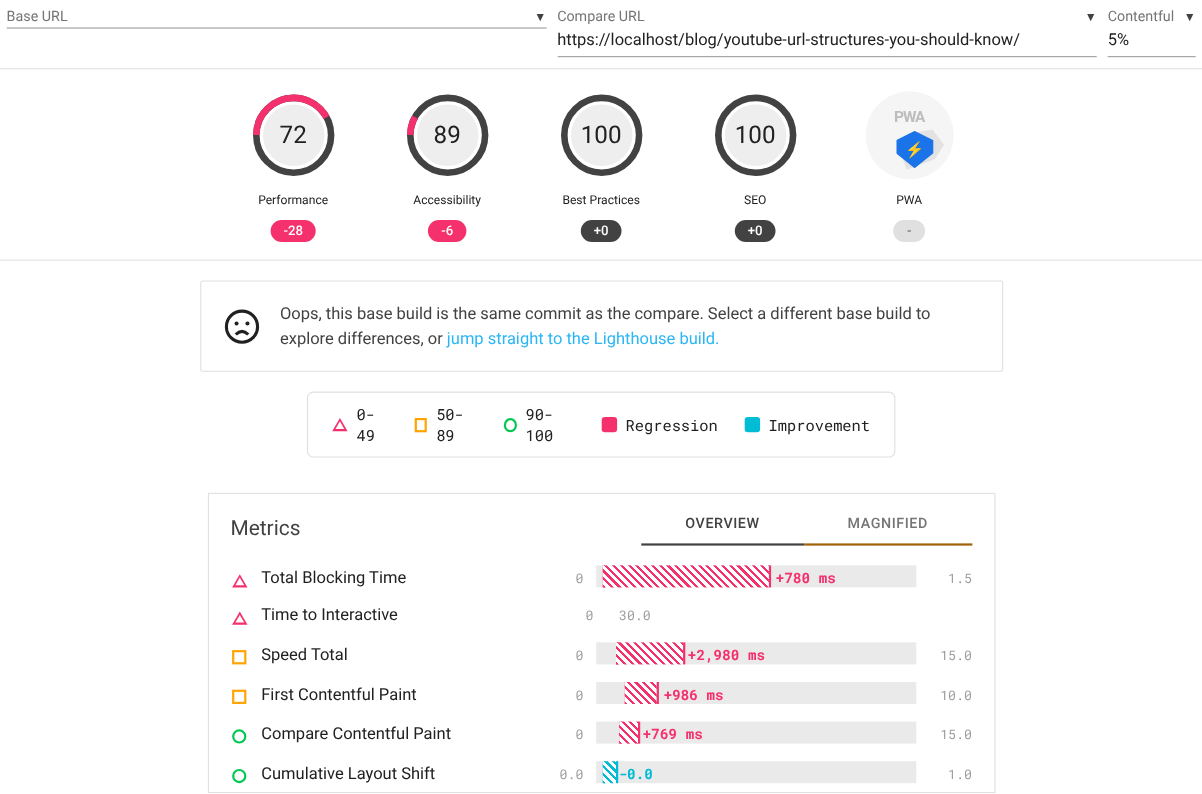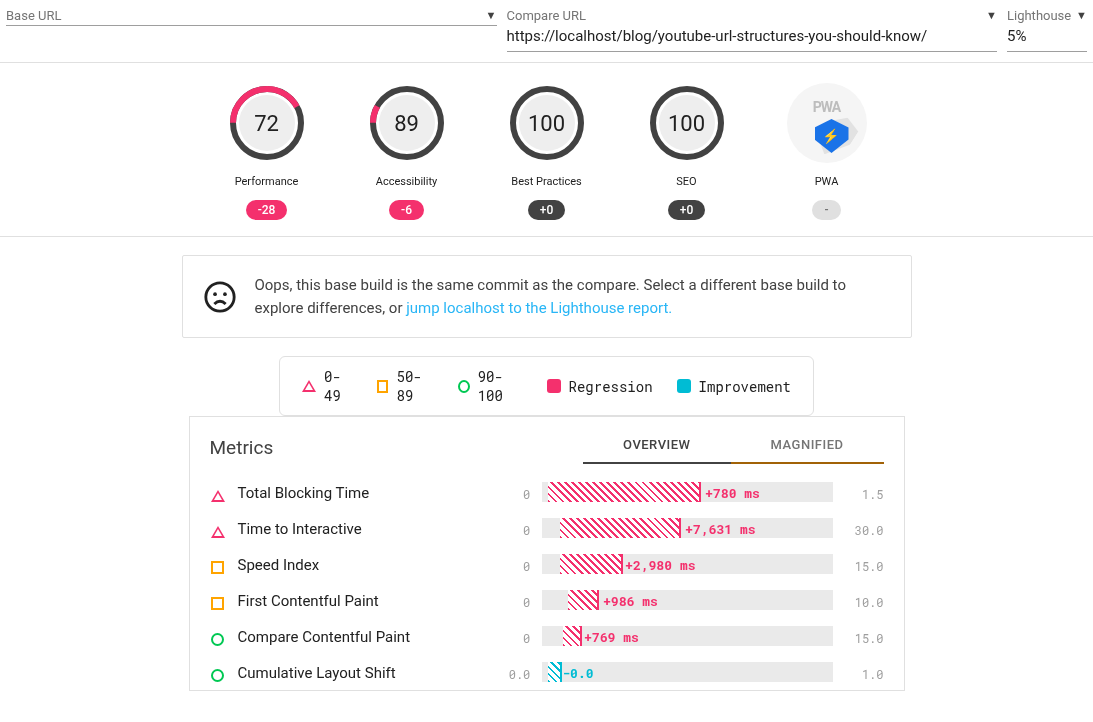--- a/index.html
+++ b/index.html
@@ -28,21 +28,21 @@
 .pwa-text { position:absolute; top:16px; font-size:14px; font-weight:700; color:#bdbdbd; letter-spacing:-1px;}
 .pwa-shield { width:34px; height:34px; background:#1a73e8; clip-path: polygon(50% 0, 100% 25%, 100% 60%, 50% 100%, 0 60%, 0 25%); position:absolute; bottom:10px; left:28px; display:flex; align-items:center; justify-content:center;}
 .pwa-shadow { position:absolute; width:38px; height:38px; background:#d0d0d0; bottom:8px; right:12px; transform: skewX(-20deg) rotate(15deg); opacity:.5; clip-path: polygon(50% 0, 100% 25%, 100% 60%, 50% 100%, 0 60%, 0 25%);}
 .pwa-bolt { color:#fff; font-size:14px; }
 
 .alert-box { width: 730px; margin: 18px auto; border: 1px solid #e0e0e0; border-radius: 2px; padding: 18px 20px; display: flex; gap: 18px; align-items: center; }
 .sad-icon { width: 34px; height: 34px; flex-shrink:0; }
 .alert-text { font-size: 15px; color: #424242; line-height: 1.5; }
 .alert-text a { color: #29b6f6; text-decoration: none; }
 
-.legend-box { width: 535px; margin: 12px auto 0; border: 1px solid #e0e0e0; border-radius: 6px; padding: 10px 22px; display: flex; gap: 24px; align-items: center; justify-content: center; font-family: "Roboto Mono", monospace; font-size: 14px; }
+.legend-box { width: 535px; margin: 12px auto 32px; border: 1px solid #e0e0e0; border-radius: 6px; padding: 10px 22px; display: flex; gap: 24px; align-items: center; justify-content: center; font-family: "Roboto Mono", monospace; font-size: 14px; }
 .legend-item { display: flex; align-items: center; gap: 8px; }
 .tri { width:0;height:0;border-left:7px solid transparent;border-right:7px solid transparent;border-bottom:12px solid #f4306d; position:relative;}
 .tri::after{content:"";position:absolute;left:-4px;top:3px;width:0;height:0;border-left:4px solid transparent;border-right:4px solid transparent;border-bottom:7px solid #fff;}
 .sq { width:13px;height:13px;border:2px solid #ffa400; }
 .circ { width:13px;height:13px;border:2px solid #00c853;border-radius:50%; }
 .dot-reg { width:14px;height:14px;background:#f4306d;border-radius:3px; }
 .dot-imp { width:14px;height:14px;background:#00bcd4;border-radius:3px; }
 
 .metrics-box { width: 716px; margin: 0 auto 20px; border: 1px solid #e0e0e0; }
 .metrics-head { display:flex; align-items:center; padding: 14px 20px 10px; }
@@ -78,21 +78,21 @@
   <div class="field field-compare">
     <div class="field-label">
         <span>Compare URL</span>
         <span class="chev">▼</span>
       </div>
     <div class="field-value">https://localhost/blog/youtube-url-structures-you-should-know/</div>
     <div class="underline"></div>
   </div>
   <div class="field field-threshold">
     <div class="field-label">
-        <span>Lighthouse</span>
+        <span>Contentful</span>
         <span class="chev">▼</span>
       </div>
     <div class="field-value">5%</div>
     <div class="underline"></div>
   </div>
 </div>
 
 <div class="gauges" id="gauges">
     <div class="gauge-col">
       <div class="gauge-wrap">
@@ -151,21 +151,21 @@
     </div>
   </div>
 
 <div class="alert-box">
   <svg class="sad-icon" viewBox="0 0 24 24">
       <circle cx="12" cy="12" r="10" fill="none" stroke="#212121" stroke-width="2"></circle>
       <circle cx="8.5" cy="10" r="1.3" fill="#212121"></circle>
       <circle cx="15.5" cy="10" r="1.3" fill="#212121"></circle>
       <path d="M8 17 q4 -4 8 0" fill="none" stroke="#212121" stroke-width="2"></path>
     </svg>
-  <div class="alert-text"><span>Oops, this base build is the same commit as the compare. Select a different base build to explore differences, or </span><a href="#">jump localhost to the Lighthouse report.</a></div>
+  <div class="alert-text"><span>Oops, this base build is the same commit as the compare. Select a different base build to explore differences, or </span><a href="#">jump straight to the Lighthouse build.</a></div>
 </div>
 
 <div class="legend-box">
   <div class="legend-item">
       <span class="tri"></span>
       <span>0-49</span>
     </div>
   <div class="legend-item">
       <span class="sq"></span>
       <span>50-89</span>
@@ -206,33 +206,27 @@
       <div class="metric-delta delta-reg" style="left:163px">+780 ms</div>
     </div>
     <div class="metric-max">1.5</div>
       </div>
       <div class="metric-row">
         <div class="metric-icon">
           <span class="tri"></span>
         </div>
     <div class="metric-name">Time to Interactive</div>
     <div class="metric-min">0</div>
-    <div class="metric-bar">
-      <div class="bar-edge edge-reg" style="left:6%"></div>
-      <div class="bar-fill hatch-reg" style="left:6%;width:41%"></div>
-      <div class="bar-edge edge-reg" style="left:47%"></div>
-      <div class="metric-delta delta-reg" style="left:143px">+7,631 ms</div>
-    </div>
     <div class="metric-max">30.0</div>
       </div>
       <div class="metric-row">
         <div class="metric-icon">
           <span class="sq"></span>
         </div>
-    <div class="metric-name">Speed Index</div>
+    <div class="metric-name">Speed Total</div>
     <div class="metric-min">0</div>
     <div class="metric-bar">
       <div class="bar-edge edge-reg" style="left:6%"></div>
       <div class="bar-fill hatch-reg" style="left:6%;width:21%"></div>
       <div class="bar-edge edge-reg" style="left:27%"></div>
       <div class="metric-delta delta-reg" style="left:83px">+2,980 ms</div>
     </div>
     <div class="metric-max">15.0</div>
       </div>
       <div class="metric-row">

